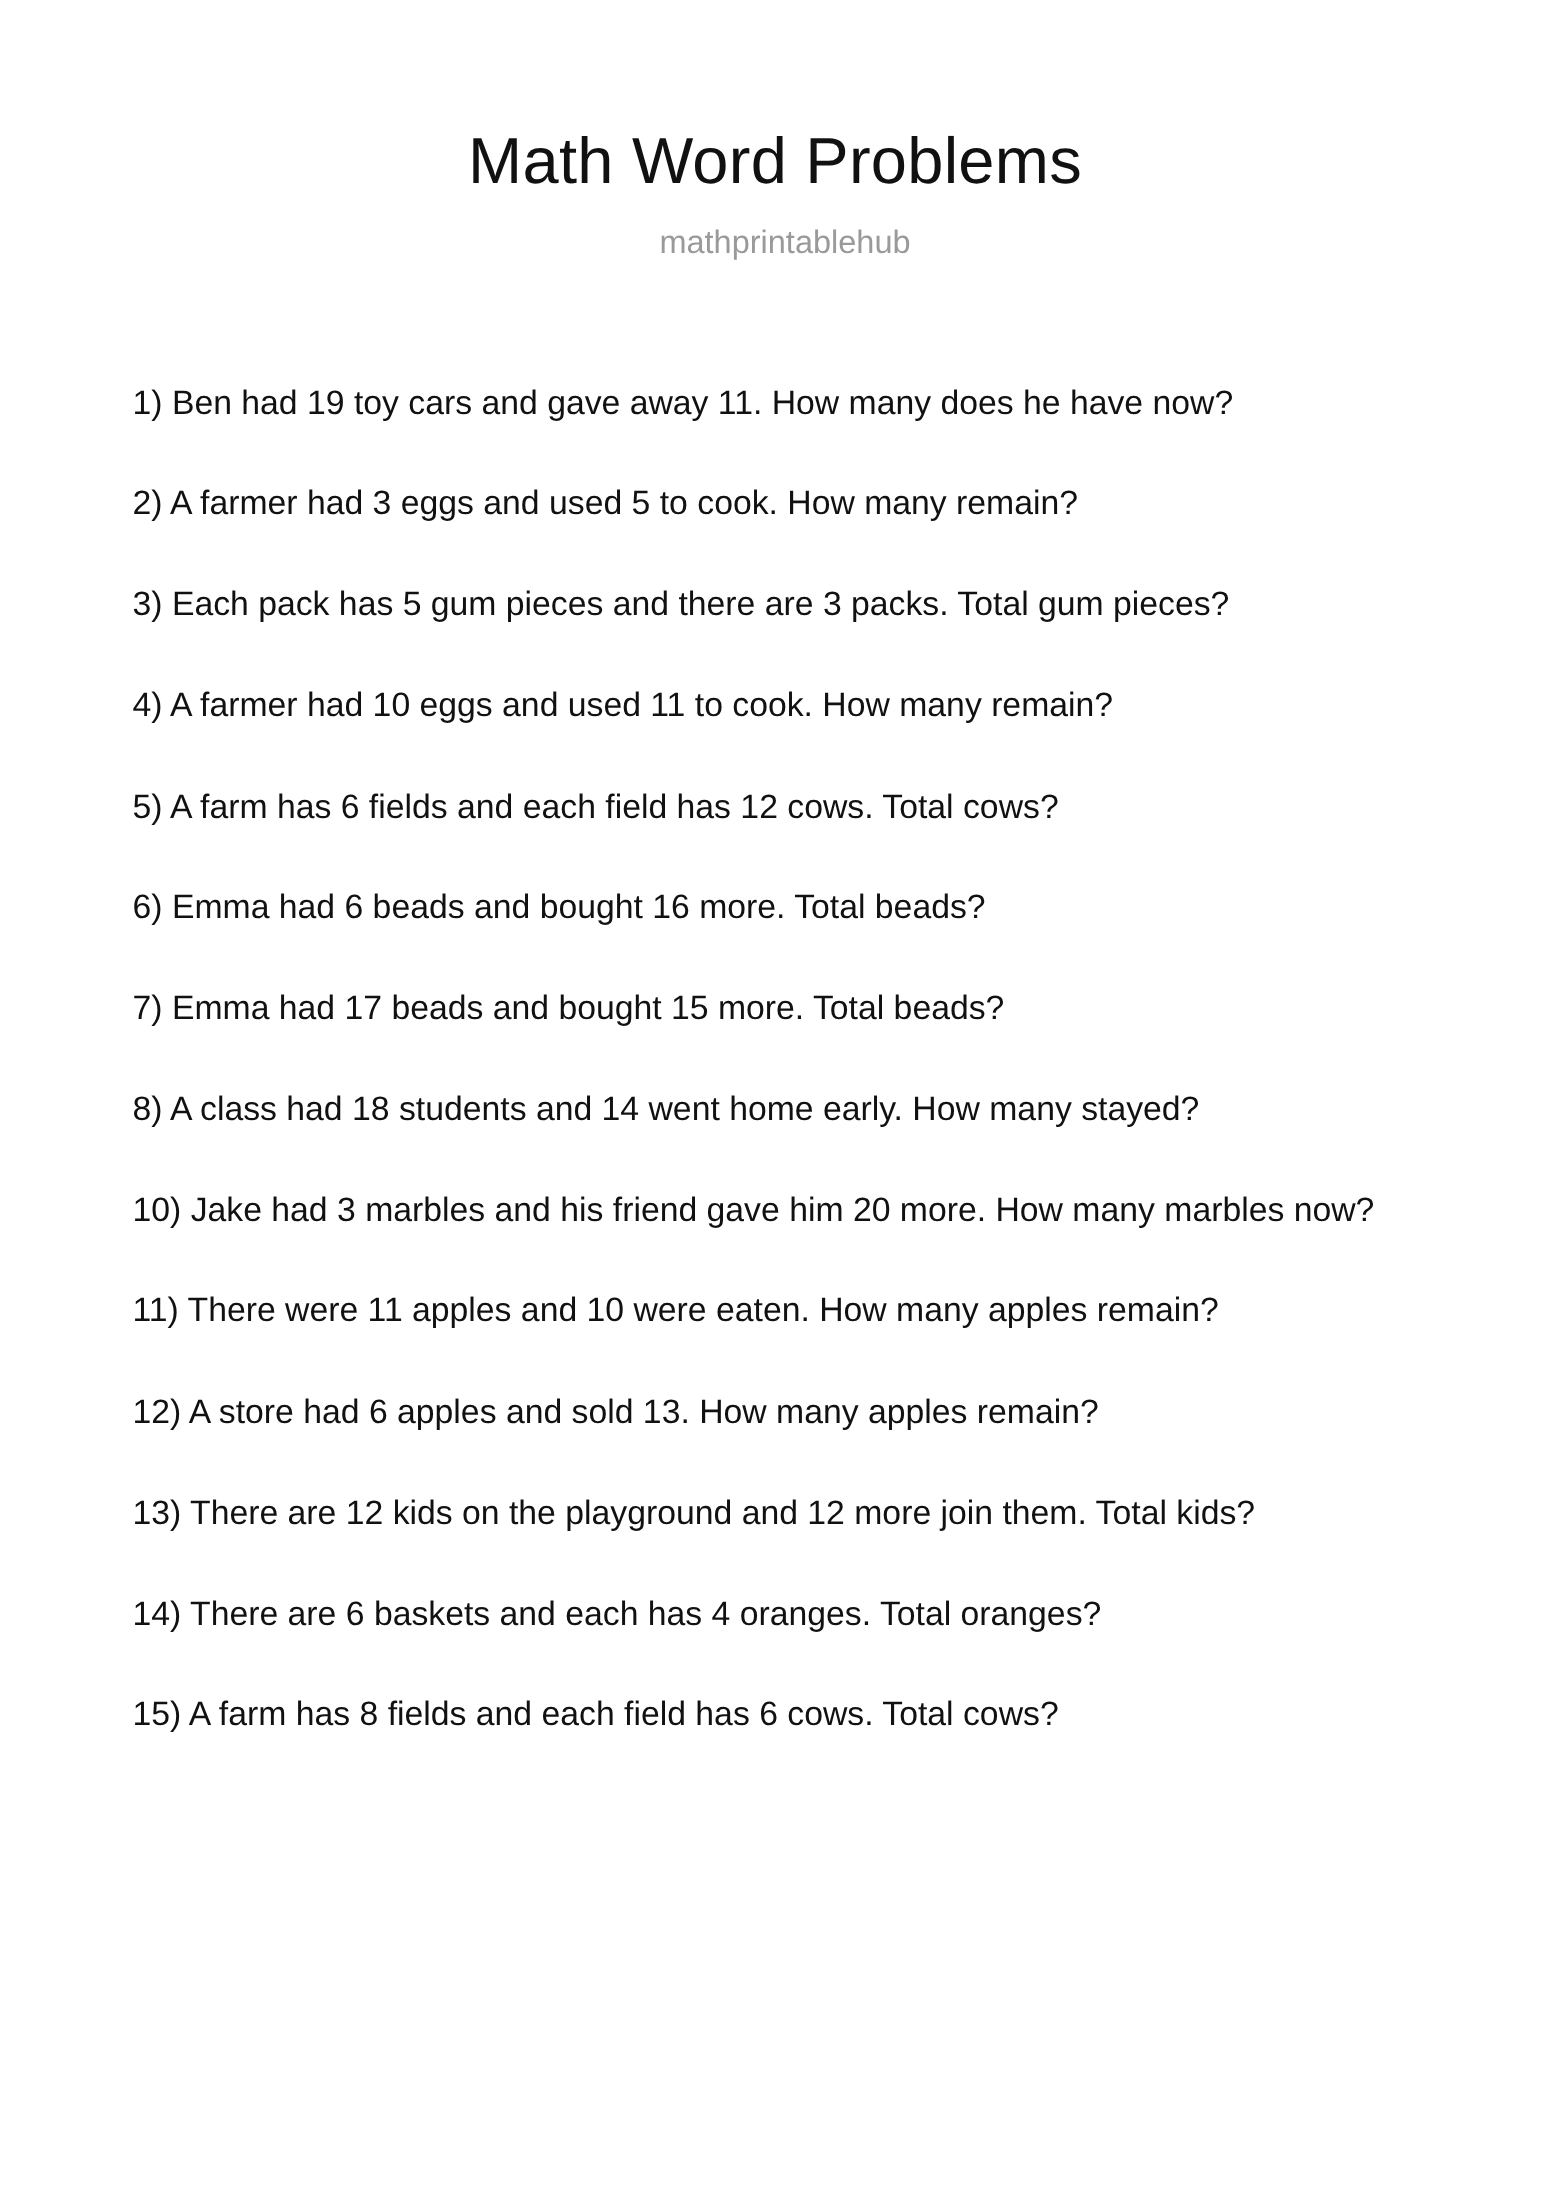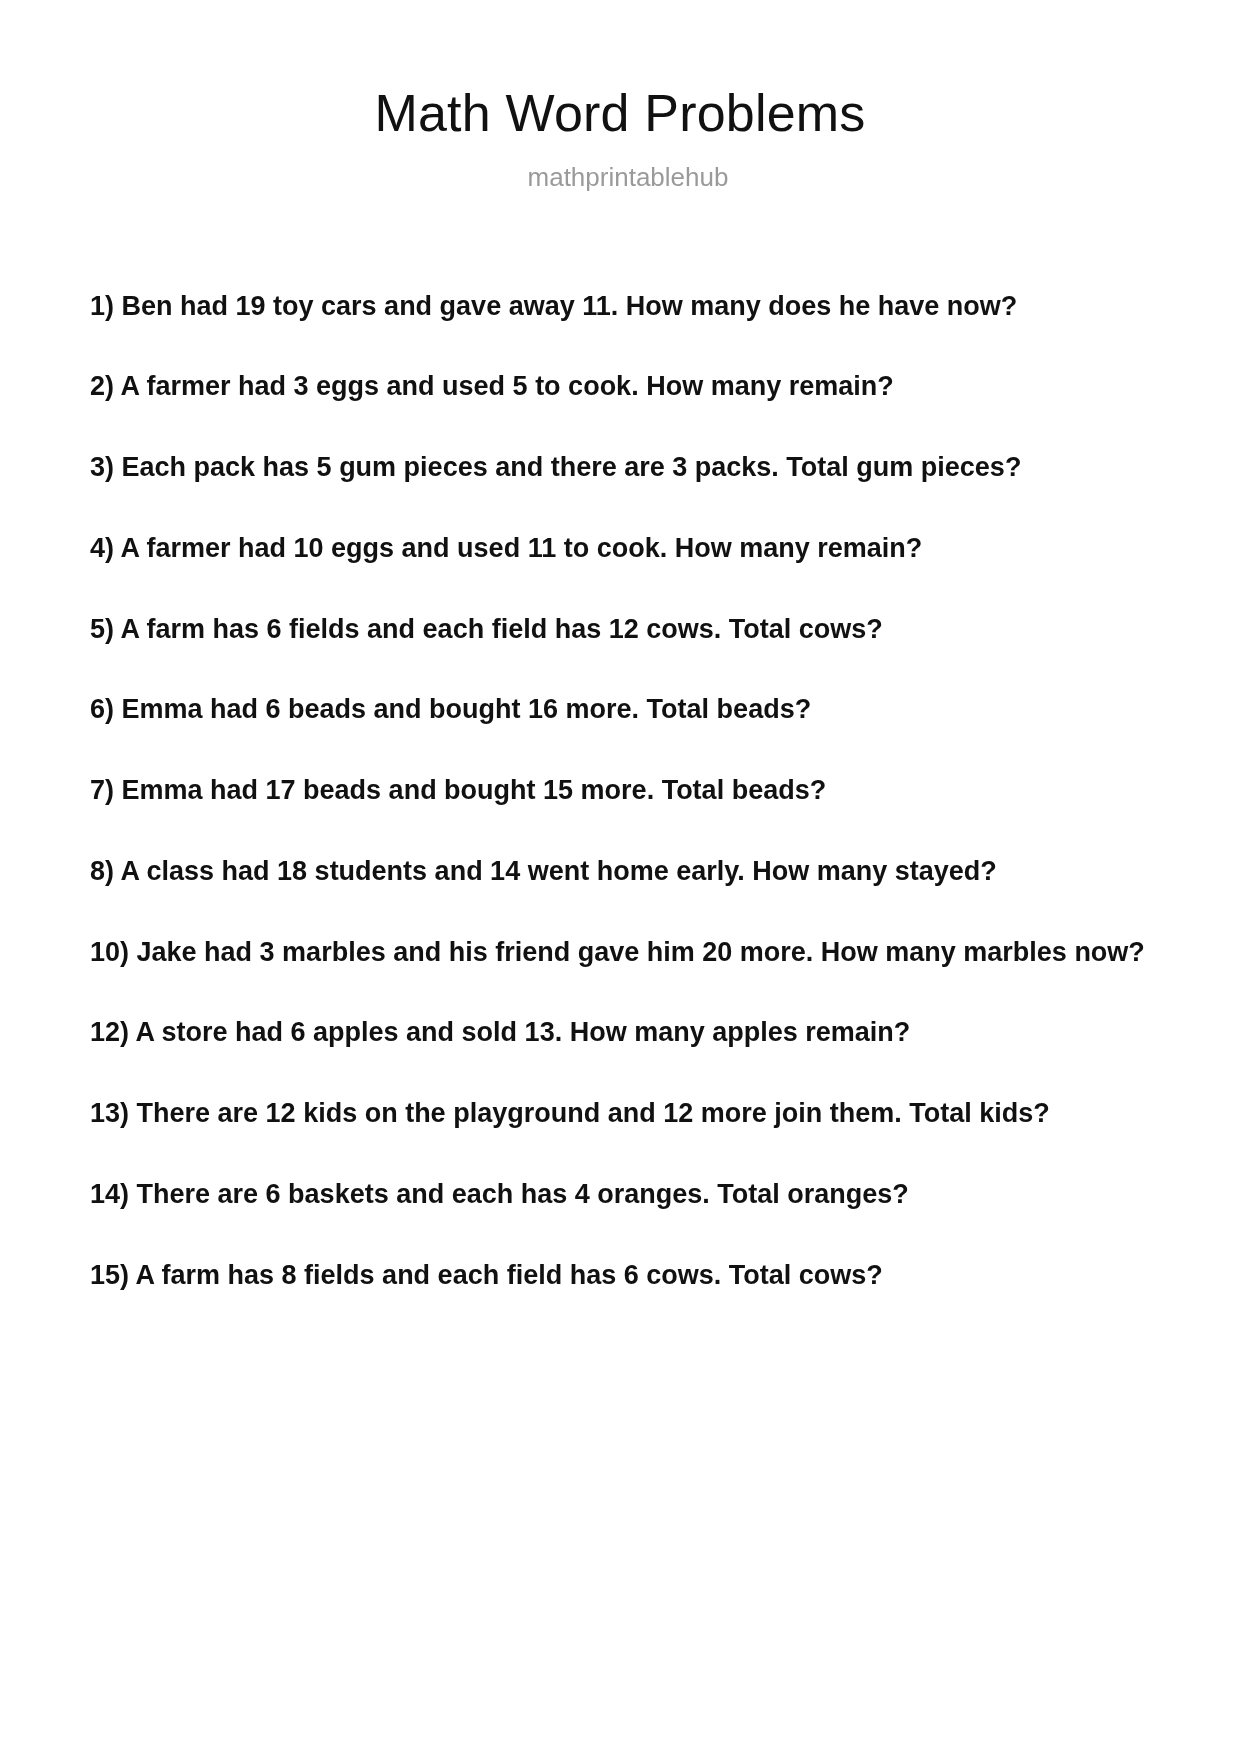--- a/index.html
+++ b/index.html
@@ -12,21 +12,21 @@
     height: 1754px;
     font-family: "Liberation Sans", sans-serif;
     color: #111111;
     overflow: hidden;
   }
   .page {
     position: relative;
     width: 1240px;
     height: 1412px;
     box-sizing: border-box;
-    padding: 0;
+    padding: 16px;
   }
   .header {
     text-align: center;
     padding-top: 82px;
   }
   .doc-title {
     font-size: 52px;
     font-weight: normal;
     color: #111111;
     margin: 0;
@@ -43,21 +43,20 @@
     margin-top: 96px;
     padding-left: 90px;
     padding-right: 0;
   }
   .problem {
     font-size: 27px;
     line-height: 1.25;
     color: #111111;
     white-space: nowrap;
     margin-bottom: 47px;
-    font-weight: bold;
   }
 </style>
 </head>
 <body>
 
 <div class="page">
 
   <div class="header">
     <h1 class="doc-title">Math Word Problems</h1>
     <div class="doc-subtitle">mathprintablehub</div>
@@ -66,19 +65,20 @@
   <div class="problems">
     <div class="problem">1) Ben had 19 toy cars and gave away 11. How many does he have now?</div>
     <div class="problem">2) A farmer had 3 eggs and used 5 to cook. How many remain?</div>
     <div class="problem">3) Each pack has 5 gum pieces and there are 3 packs. Total gum pieces?</div>
     <div class="problem">4) A farmer had 10 eggs and used 11 to cook. How many remain?</div>
     <div class="problem">5) A farm has 6 fields and each field has 12 cows. Total cows?</div>
     <div class="problem">6) Emma had 6 beads and bought 16 more. Total beads?</div>
     <div class="problem">7) Emma had 17 beads and bought 15 more. Total beads?</div>
     <div class="problem">8) A class had 18 students and 14 went home early. How many stayed?</div>
     <div class="problem">10) Jake had 3 marbles and his friend gave him 20 more. How many marbles now?</div>
+    <div class="problem">11) There were 11 apples and 10 were eaten. How many apples remain?</div>
     <div class="problem">12) A store had 6 apples and sold 13. How many apples remain?</div>
     <div class="problem">13) There are 12 kids on the playground and 12 more join them. Total kids?</div>
     <div class="problem">14) There are 6 baskets and each has 4 oranges. Total oranges?</div>
     <div class="problem">15) A farm has 8 fields and each field has 6 cows. Total cows?</div>
   </div>
 
 </div>
 
 </body></html>

